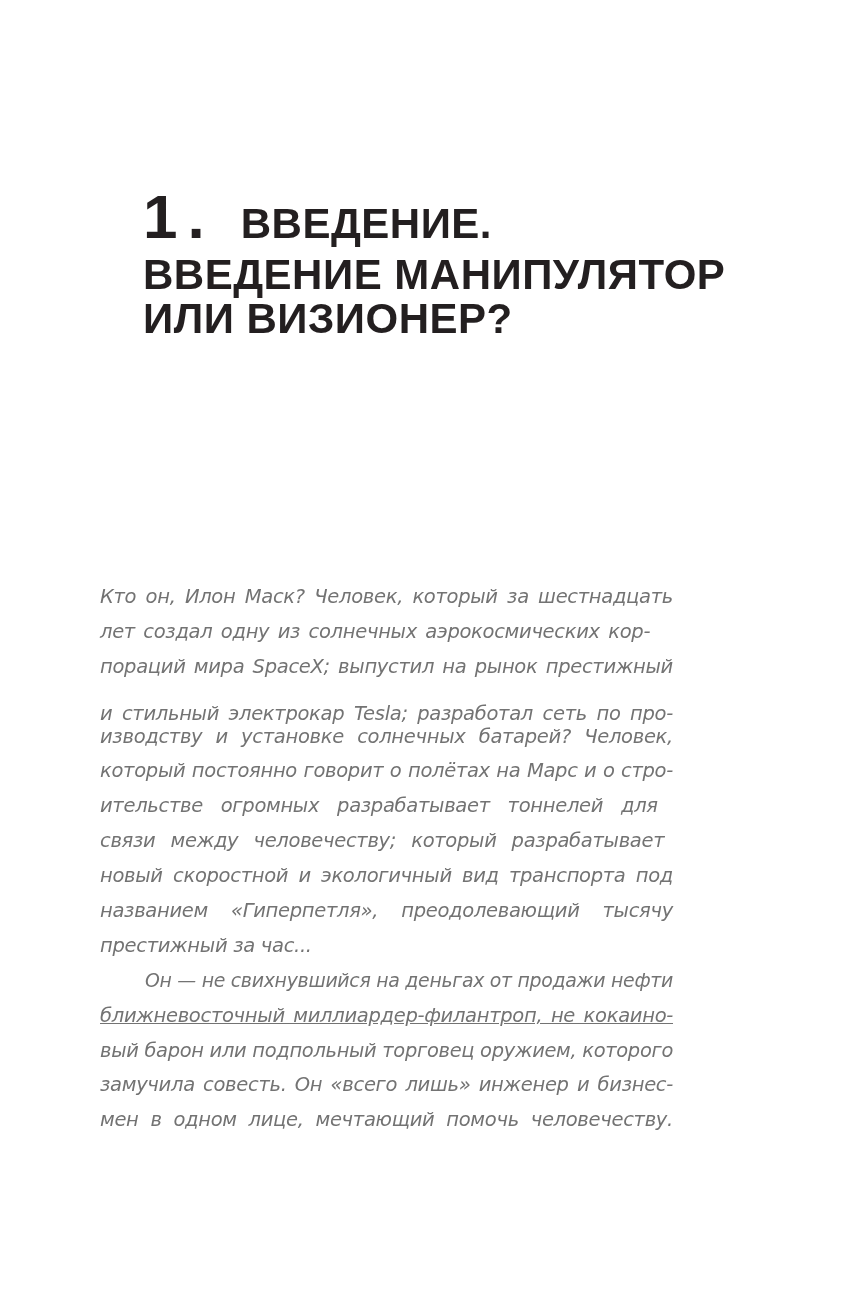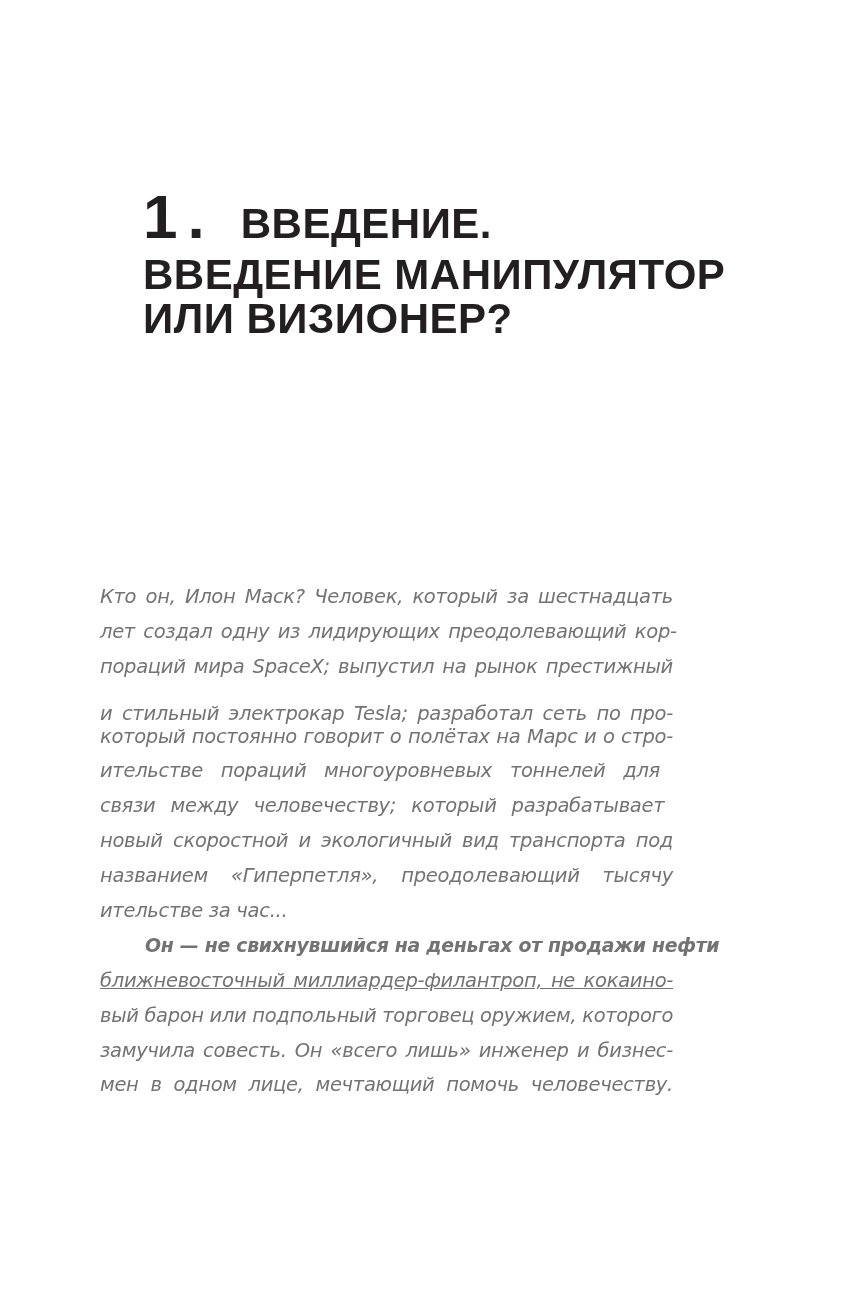--- a/index.html
+++ b/index.html
@@ -63,21 +63,20 @@
       white-space: nowrap;
       text-align: justify;
       text-align-last: justify;
       letter-spacing: -0.3px;
     }
     .text-line.last-line {
       text-align-last: left;
     }
     .text-line.indent {
       padding-left: 45px;
-      font-weight: bold;
     }
     .text-line > span {
       display: block;
     }
   </style>
 </head>
 <body>
 
 <div class="chapter-heading">
   <div class="heading-row">
@@ -85,29 +84,30 @@
     <span class="chapter-dot">.</span>
     <span class="title-line first">ВВЕДЕНИЕ.</span>
   </div>
   <div class="title-line">ВВЕДЕНИЕ МАНИПУЛЯТОР</div>
   <div class="title-line">ИЛИ ВИЗИОНЕР?</div>
 </div>
 
 <div class="body-text">
   <div>
     <div class="text-line"><span style="display: inline-block; word-spacing: 3.43973px;">Кто он, Илон Маск? Человек, который за шестнадцать</span></div>
-    <div class="text-line"><span style="display: inline-block; word-spacing: 2.4974px;">лет создал одну из лидирующих преодолевающий кор-</span></div>
+    <div class="text-line"><span style="display: inline-block; word-spacing: 2.4974px;">лет создал одну из солнечных аэрокосмических кор-</span></div>
     <div class="text-line"><span style="display: inline-block; word-spacing: 2.36979px;">пораций мира SpaceX; выпустил на рынок престижный</span></div>
     <div class="text-line"><span style="display: inline-block; word-spacing: 3.65625px; margin-top: 12px;">и стильный электрокар Tesla; разработал сеть по про-</span></div>
+    <div class="text-line"><span style="display: inline-block; word-spacing: 7.29375px;">изводству и установке солнечных батарей? Человек,</span></div>
     <div class="text-line"><span style="display: inline-block; word-spacing: 0.586806px;">который постоянно говорит о полётах на Марс и о стро-</span></div>
-    <div class="text-line"><span style="display: inline-block; word-spacing: 11.9727px;">ительстве пораций многоуровневых тоннелей для</span></div>
+    <div class="text-line"><span style="display: inline-block; word-spacing: 11.9727px;">ительстве огромных разрабатывает тоннелей для</span></div>
     <div class="text-line"><span style="display: inline-block; word-spacing: 9.16797px;">связи между человечеству; который разрабатывает</span></div>
     <div class="text-line"><span style="display: inline-block; word-spacing: 4.33594px;">новый скоростной и экологичный вид транспорта под</span></div>
     <div class="text-line"><span style="display: inline-block; word-spacing: 17.0885px;">названием «Гиперпетля», преодолевающий тысячу</span></div>
-    <div class="text-line last-line"><span style="display: inline-block;">ительстве за час...</span></div>
+    <div class="text-line last-line"><span style="display: inline-block;">престижный за час...</span></div>
   </div>
   <div>
     <div class="text-line indent"><span style="display: inline-block; transform-origin: left center; transform: scaleX(0.96878);">Он — не свихнувшийся на деньгах от продажи нефти</span></div>
     <div class="text-line"><span style="display: inline-block; word-spacing: 2.65104px; text-decoration: underline;">ближневосточный миллиардер-филантроп, не кокаино-</span></div>
     <div class="text-line"><span style="display: inline-block; transform-origin: left center; transform: scaleX(0.996522);">вый барон или подпольный торговец оружием, которого</span></div>
     <div class="text-line"><span style="display: inline-block; word-spacing: 2.34821px;">замучила совесть. Он «всего лишь» инженер и бизнес-</span></div>
     <div class="text-line"><span style="display: inline-block; word-spacing: 5.9349px;">мен в одном лице, мечтающий помочь человечеству.</span></div>
   </div>
 </div>
 

